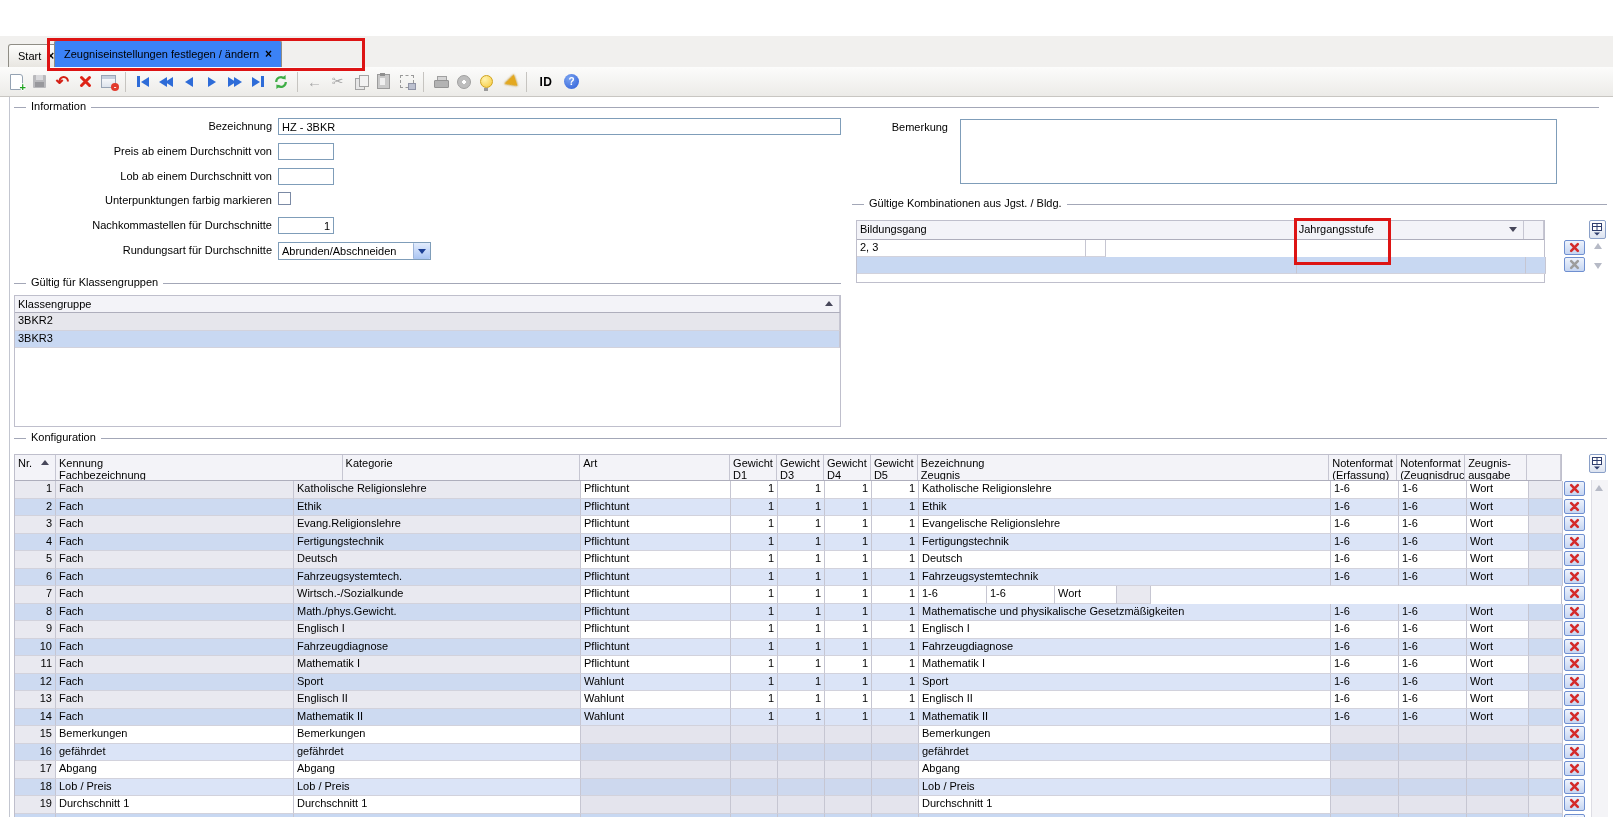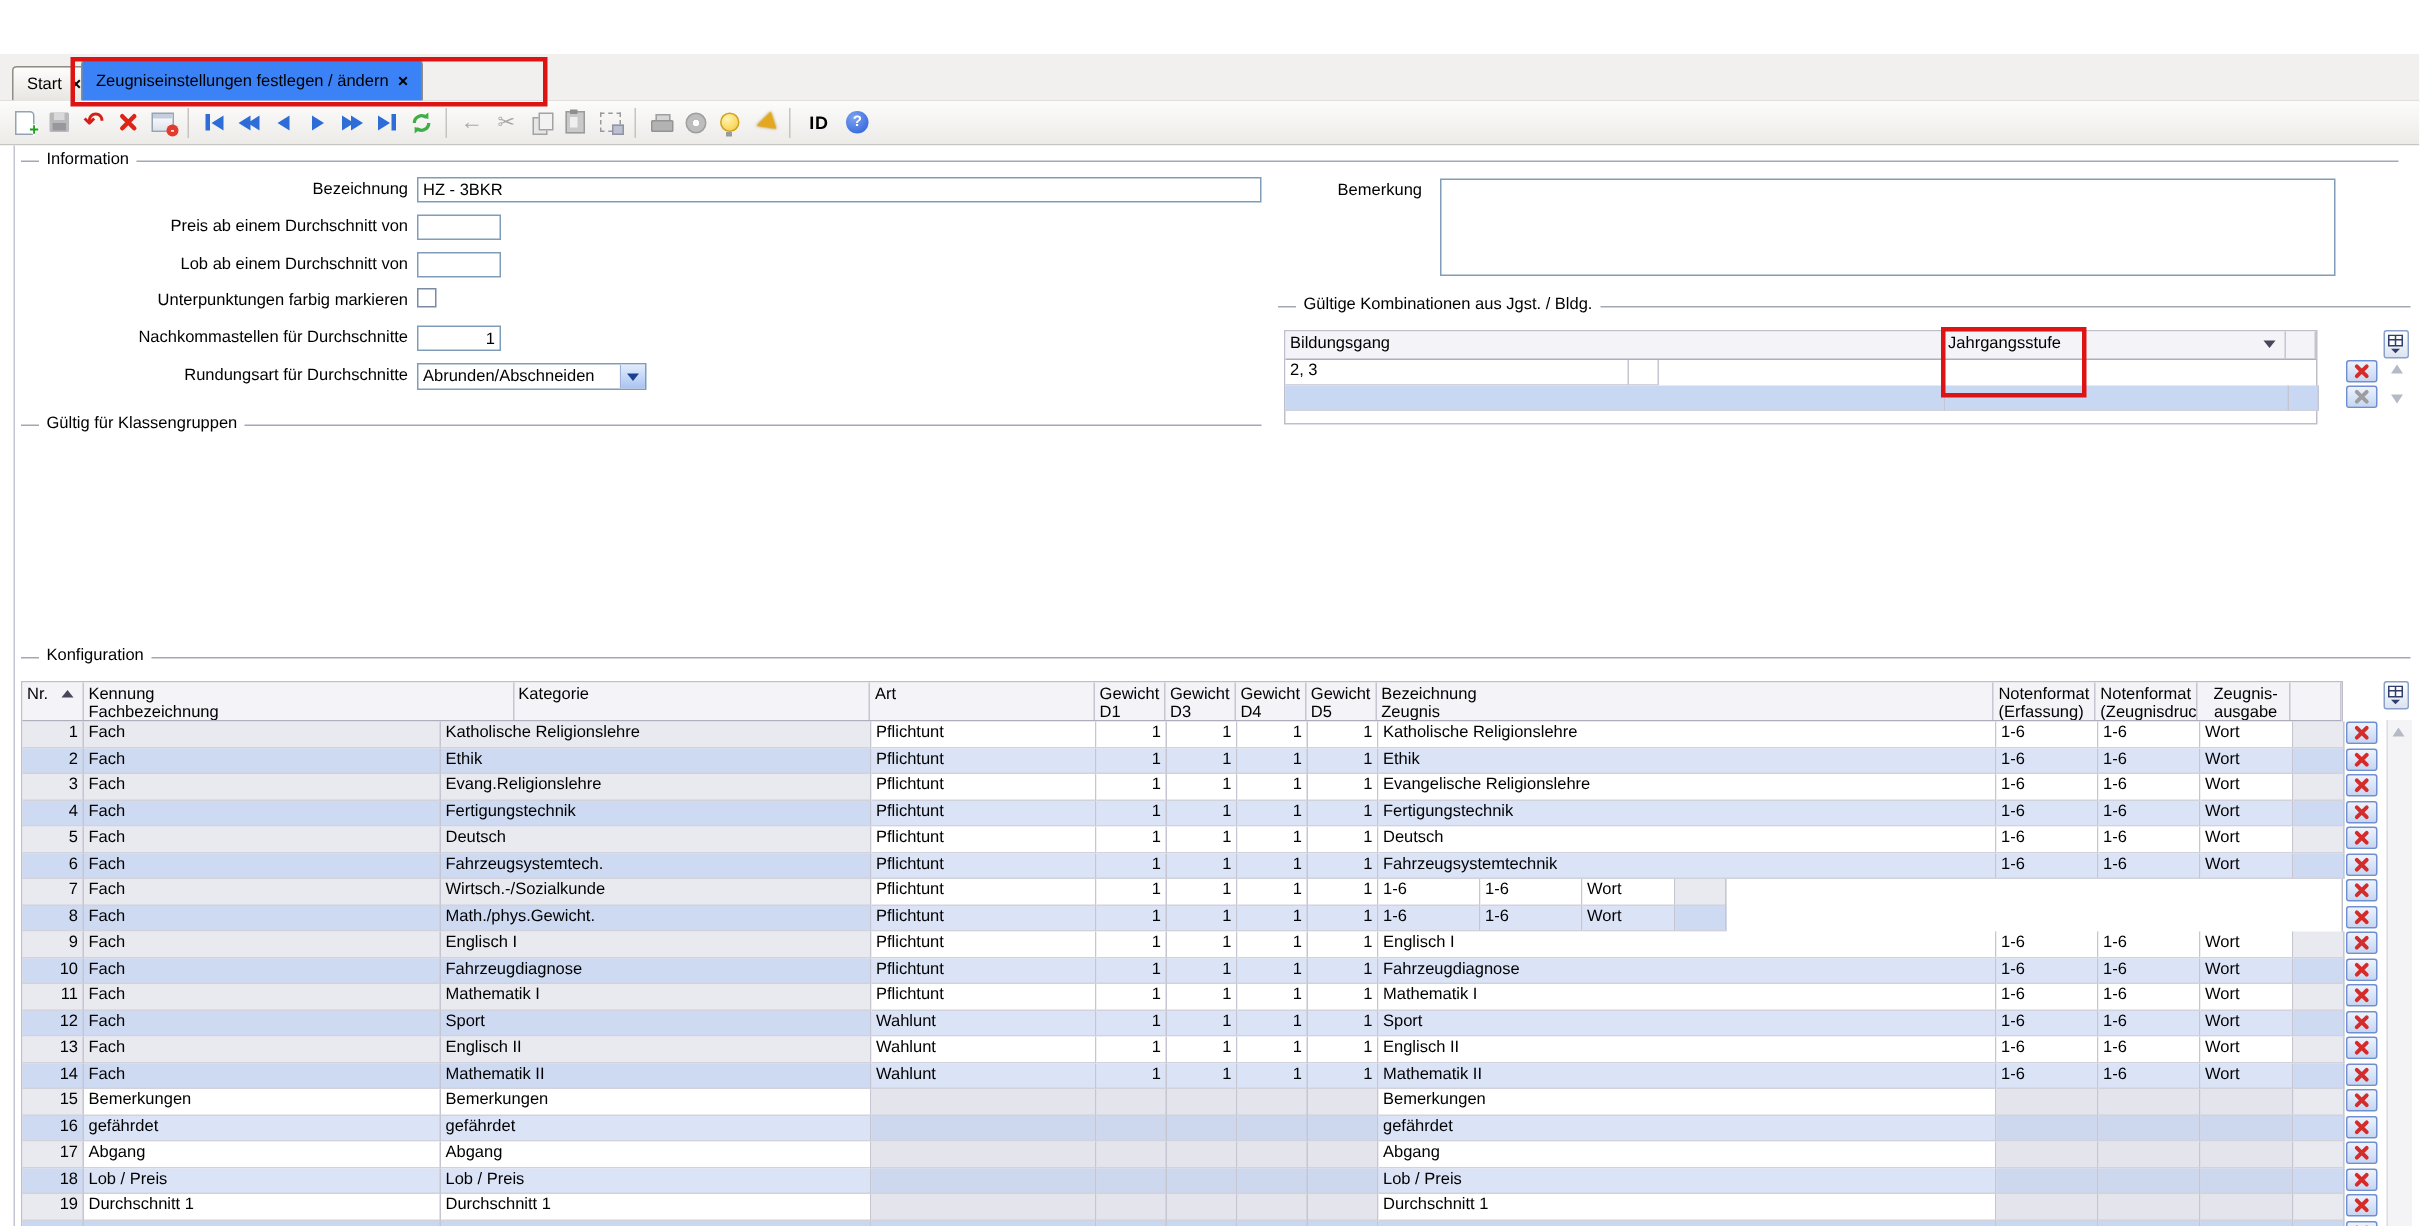--- a/index.html
+++ b/index.html
@@ -307,20 +307,33 @@
           <path d="M2 9.5 L8 9.5 L5 12.5 Z" fill="#2f3e6e"></path>
         </svg>
     </div>
     <span class="sarr-u" style="left:1594px;top:146px;"></span>
     <span class="sarr-d" style="left:1594px;top:166px;"></span>
     <div class="annot" style="left:1294px;top:121px;width:91px;height:41px;"></div>
 
     <div class="grp" style="top:186px;left:14px;width:827px;">
       <span class="grp-lbl">Gültig für Klassengruppen</span>
     </div>
+    <div class="tbl" style="left:14px;top:198px;width:827px;height:132px;">
+      <div class="thead" style="height:17px;" id="ghead">
+          <div class="hcell" style="width: 825px;"><span>Klassengruppe</span><span class="sort-up hflex" style="top: 5px;"></span></div>
+        </div>
+      <div class="tbody" id="gbody" style="height:113px;">
+          <div class="trow" style="top: 0px; height: 17.5px;">
+            <div class="tcell kga" style="width: 825px;">3BKR2</div>
+          </div>
+          <div class="trow sel" style="top: 17.5px; height: 17.5px;">
+            <div class="tcell" style="width: 825px;">3BKR3</div>
+          </div>
+        </div>
+    </div>
 
     <div class="grp" style="top:341px;left:14px;width:1593px;">
       <span class="grp-lbl">Konfiguration</span>
     </div>
     <div class="tbl" style="left:14px;top:357px;width:1548px;height:399px;border-bottom:none;">
       <div class="thead" style="height:26px;" id="khead">
           <div class="hcell" style="width: 41px;">
             <div>Nr.</div>
             <div></div>
             <span class="sort-up hflex" style="top: 5px;"></span>
@@ -358,21 +371,21 @@
             <div>Zeugnis</div>
           </div>
           <div class="hcell" style="width: 68px;">
             <div>Notenformat</div>
             <div>(Erfassung)</div>
           </div>
           <div class="hcell" style="width: 68px;">
             <div>Notenformat</div>
             <div>(Zeugnisdruck)</div>
           </div>
-          <div class="hcell" style="width: 62px; text-align: center;">
+          <div class="hcell" style="width: 62px;">
             <div>Zeugnis-</div>
             <div>ausgabe</div>
           </div>
           <div class="hcell" style="width: 34px;"></div>
         </div>
       <div class="tbody" id="kbody" style="height:371px;">
           <div class="trow" style="top: 0px; height: 17.5px;">
             <div class="tcell non a ar" style="width: 41px;">1</div>
             <div class="tcell non a" style="width: 238px;">Fach</div>
             <div class="tcell non a" style="width: 287px;">Katholische Religionslehre</div>
@@ -478,20 +491,21 @@
           </div>
           <div class="trow" style="top: 122.5px; height: 17.5px;">
             <div class="tcell non b ar" style="width: 41px;">8</div>
             <div class="tcell non b" style="width: 238px;">Fach</div>
             <div class="tcell non b" style="width: 287px;">Math./phys.Gewicht.</div>
             <div class="tcell edit b" style="width: 150px;">Pflichtunt</div>
             <div class="tcell edit b ar" style="width: 47px;">1</div>
             <div class="tcell edit b ar" style="width: 47px;">1</div>
             <div class="tcell edit b ar" style="width: 47px;">1</div>
             <div class="tcell edit b ar" style="width: 47px;">1</div>
+            <div class="tcell edit b" style="width: 412px;">Mathematische und physikalische Gesetzmäßigkeiten</div>
             <div class="tcell edit b" style="width: 68px;">1-6</div>
             <div class="tcell edit b" style="width: 68px;">1-6</div>
             <div class="tcell edit b" style="width: 62px;">Wort</div>
             <div class="tcell non b" style="width: 34px;"></div>
           </div>
           <div class="trow" style="top: 140px; height: 17.5px;">
             <div class="tcell non a ar" style="width: 41px;">9</div>
             <div class="tcell non a" style="width: 238px;">Fach</div>
             <div class="tcell non a" style="width: 287px;">Englisch I</div>
             <div class="tcell edit a" style="width: 150px;">Pflichtunt</div>

